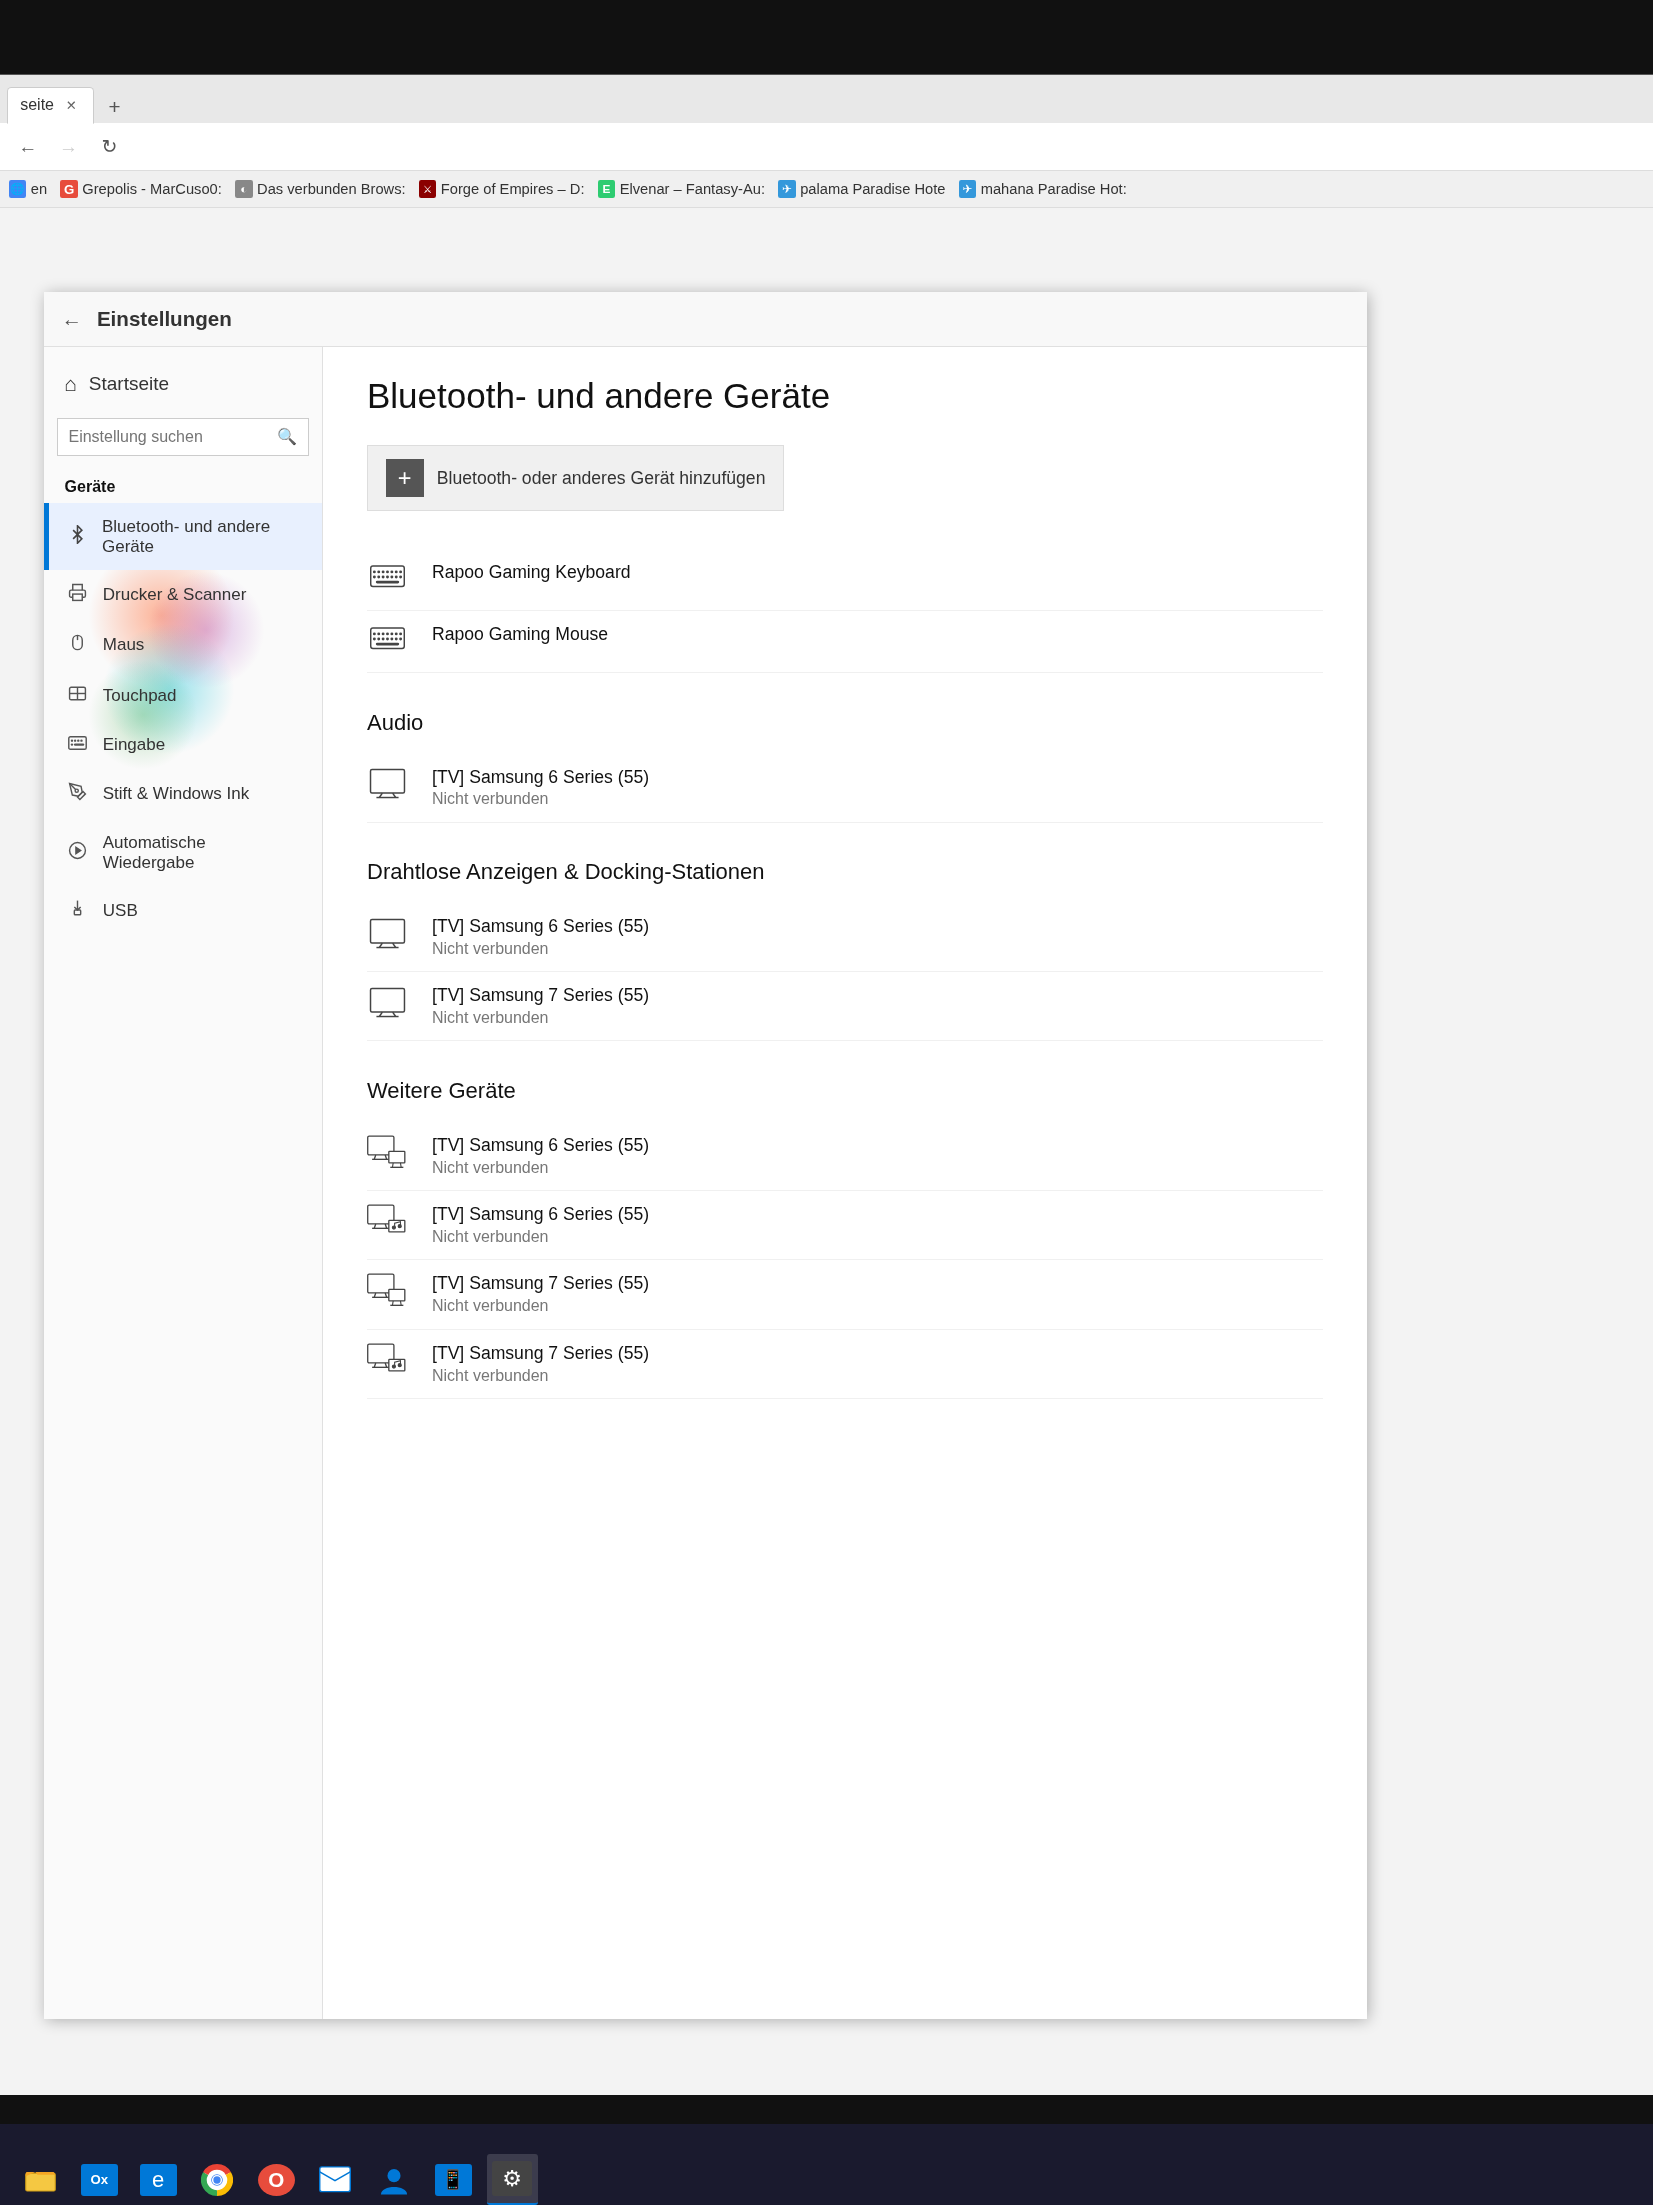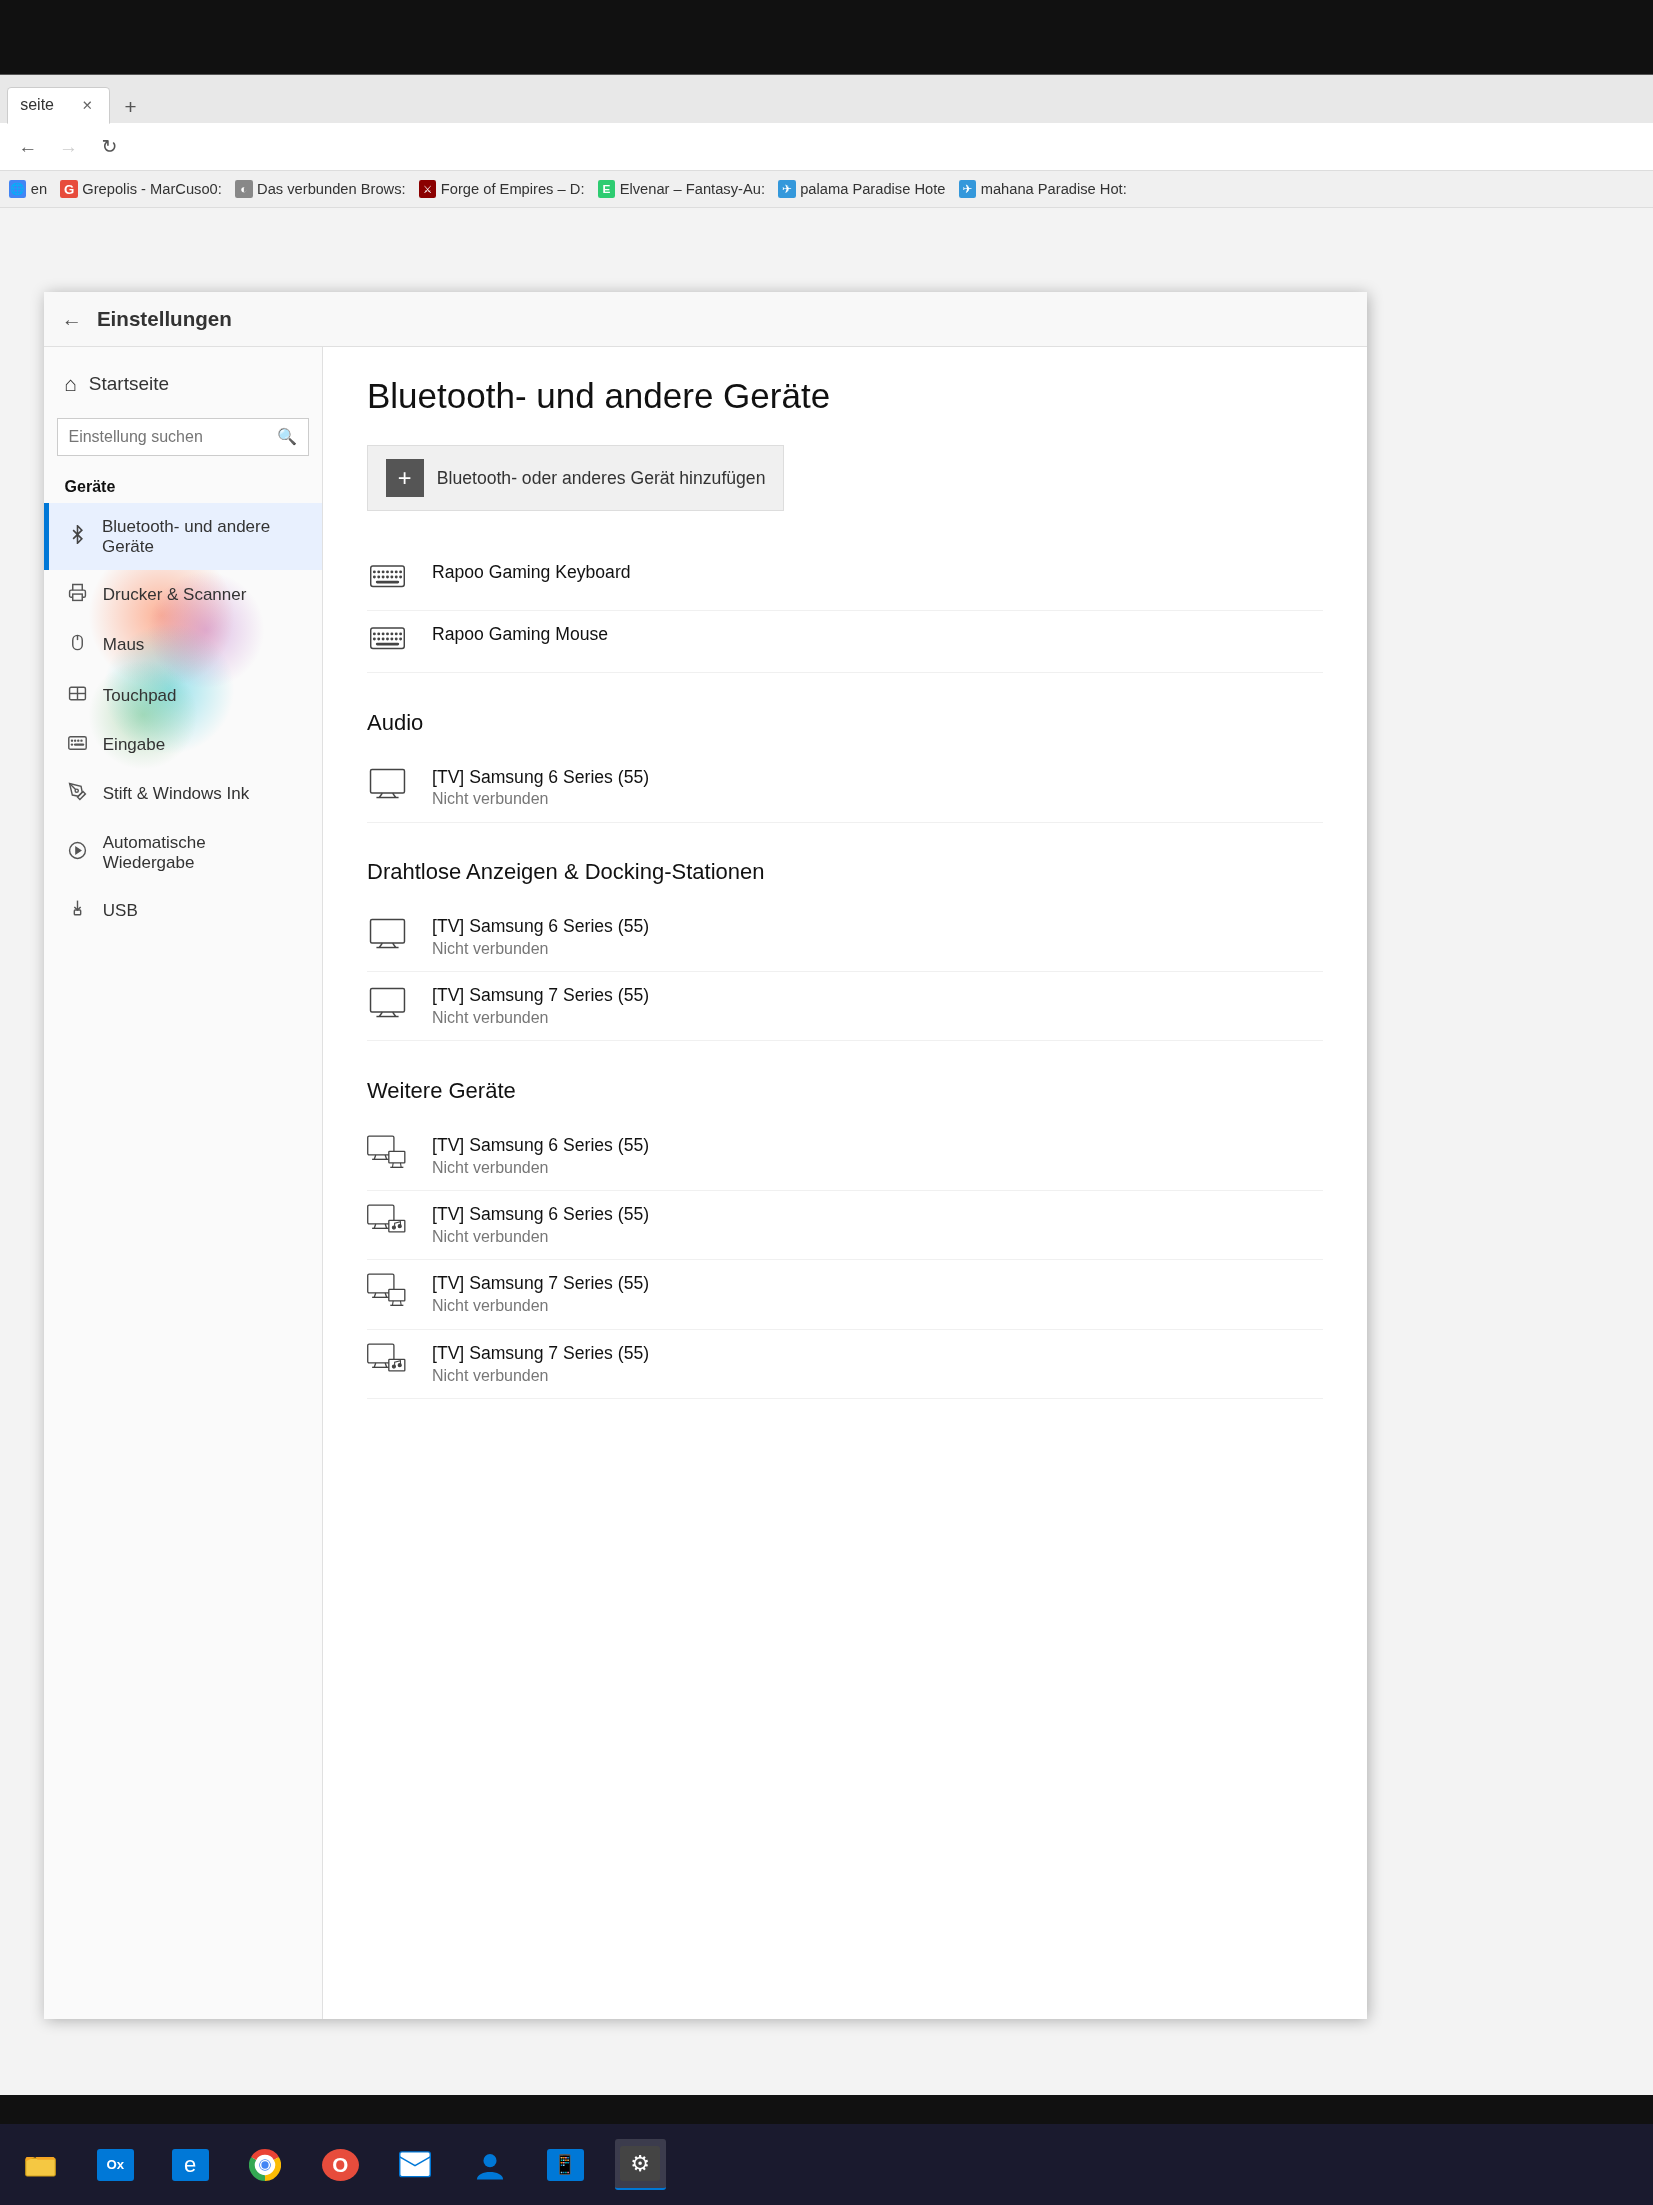--- a/index.html
+++ b/index.html
@@ -41,21 +41,21 @@
     .tab {
       display: flex;
       align-items: center;
       padding: 5.9px 11.8px;
       background: #f5f5f5;
       border: 0.7px solid #ccc;
       border-bottom: none;
       border-radius: 4.4px 4.4px 0 0;
       font-size: 16px;
       color: #333;
-      gap: 23px;
+      gap: 7px;
       height: 37px;
     }
 
     .tab.active {
       background: white;
       border-bottom: 0.7px solid white;
       margin-bottom: -0.7px;
     }
 
     .tab-close {
@@ -375,23 +375,23 @@
 
     
     .taskbar {
       position: absolute;
       bottom: 0;
       left: 0;
       right: 0;
       height: 81px;
       background: #1a1a2e;
       display: flex;
-      align-items: center;
+      align-items: flex-end;
       padding: 0 14.7px;
-      gap: 24px;
+      gap: 8px;
       z-index: 100;
     }
 
     .taskbar-icon {
       width: 51px;
       height: 51px;
       display: flex;
       align-items: center;
       justify-content: center;
       font-size: 26.5px;

